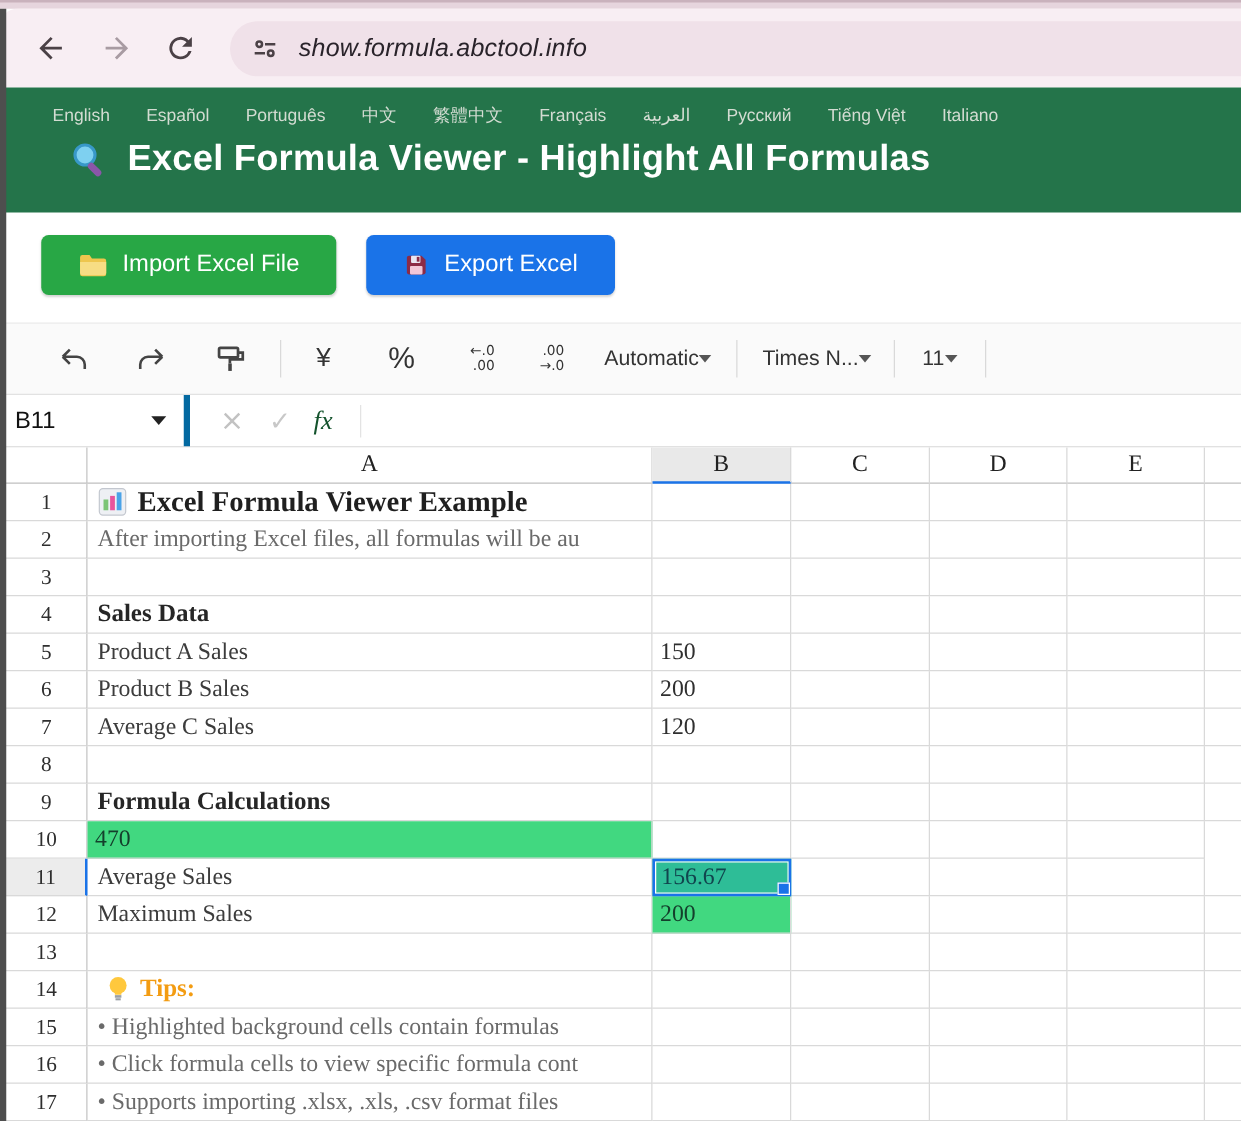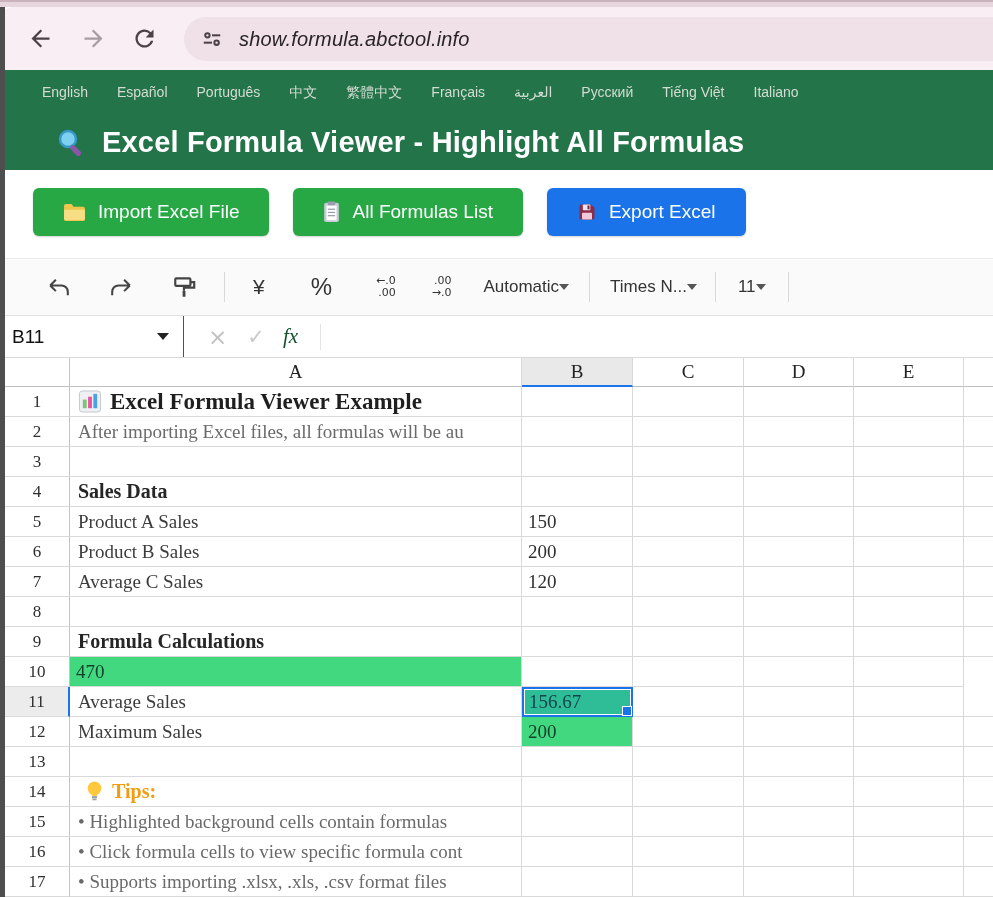--- a/index.html
+++ b/index.html
@@ -17,21 +17,21 @@
   .nav-back { left:27px; } .nav-fwd { left:80px; } .nav-reload { left:131px; }
   .url-pill { position:absolute; left:184px; right:-24px; top:10px; height:44px;
               background:#f0e1e9; border-radius:22px; display:flex; align-items:center; }
   .tune { margin-left:17px; }
   .url-text { margin-left:16px; font-size:20px; color:#29232a; letter-spacing:.2px;font-style:italic; }
 
   
   .app-header { height:100px; background:#24744a; position:relative; overflow:hidden; }
   .langs { padding:14px 0 0 42px; display:flex; gap:29px; white-space:nowrap; }
   .langs span { font-size:14px; color:#d3dcd2; cursor:pointer; }
-  .app-title-row { display:flex; align-items:center; padding-left:55px; margin-top:24px; }
+  .app-title-row { display:flex; align-items:center; padding-left:55px; margin-top:9px; }
   .app-title { color:#fff; font-size:29px; font-weight:bold; margin-left:15px; letter-spacing:.2px; }
 
   
   .actions { padding:18px 0 0 33px; display:flex; gap:24px; }
   .btn { height:48px; border:none; border-radius:6px; color:#fff; font-size:19px;
          font-family:"Liberation Sans",sans-serif; display:inline-flex; align-items:center;
          gap:12px; padding:16px 30px; cursor:pointer; box-shadow:0 1px 2px rgba(0,0,0,.18); }
   .btn-green { background:#28a745; }
   .btn-blue  { background:#1a73e8; }
 
@@ -45,22 +45,22 @@
   .dec-ico { font-family:"DejaVu Sans",sans-serif; font-size:11px; line-height:12px;
              color:#333; text-align:right; cursor:pointer; }
   .dd { display:flex; align-items:center; cursor:pointer; }
   .dd-label { font-size:17px; color:#333; }
   .tri { width:0; height:0; border-left:5px solid transparent; border-right:5px solid transparent;
          border-top:6px solid #555; }
 
   
   .formula-bar { height:42px; background:#fff; border-bottom:1px solid #d8d8d8;
                  display:flex; align-items:center; }
-  .name-box { width:184px; height:100%; display:flex; align-items:center;
-              border-right:1px solid #0369a1; padding:0 14px 0 12px; cursor:pointer; }
+  .name-box { width:152px; height:100%; display:flex; align-items:center;
+              border-right:5px solid #0369a1; padding:0 14px 0 12px; cursor:pointer; }
   .name-box .ref { font-size:19px; color:#111; }
   .name-box .tri { margin-left:auto; border-top-color:#222; border-top-width:7px;
                    border-left-width:6px; border-right-width:6px; }
   .fb-x { margin-left:24px; font-size:23px; color:#c2c2c2; cursor:pointer; font-family:"DejaVu Sans",sans-serif; }
   .fb-check { margin-left:20px; font-size:21px; color:#c8c8c8; cursor:pointer; font-family:"DejaVu Sans",sans-serif; }
   .fb-fx { margin-left:18px; font-size:21px; color:#14532d; font-style:italic;
            font-family:"Liberation Serif",serif; cursor:pointer; }
   .fb-sep { width:1px; height:26px; background:#e3e3e3; margin-left:22px; }
   .fb-input { flex:1; height:100%; cursor:text; }
 
@@ -142,33 +142,20 @@
 </div>
 
 <div class="actions">
   <button class="btn btn-green">
     <svg width="23" height="19" viewBox="0 0 24 20">
         <path d="M1 3a2 2 0 0 1 2-2h6l2 3h10a2 2 0 0 1 2 2v11a2 2 0 0 1-2 2H3a2 2 0 0 1-2-2z" fill="#eec64e"></path>
         <path d="M1 7h22v9a2 2 0 0 1-2 2H3a2 2 0 0 1-2-2z" fill="#f7dd84"></path>
       </svg>
     <span>Import Excel File</span>
   </button>
-  <button class="btn btn-green">
-    <svg width="17" height="22" viewBox="0 0 18 24">
-        <rect x="1" y="2" width="16" height="21" rx="2" fill="#c8cad6"></rect>
-        <rect x="3.5" y="5" width="11" height="16" fill="#ffffff"></rect>
-        <rect x="5" y="0.5" width="8" height="4" rx="1" fill="#9a9dad"></rect>
-        <g stroke="#9aa0ae" stroke-width="1.4">
-          <line x1="5" y1="9" x2="13" y2="9"></line>
-          <line x1="5" y1="12.5" x2="13" y2="12.5"></line>
-          <line x1="5" y1="16" x2="13" y2="16"></line>
-        </g>
-      </svg>
-    <span>All Formulas List</span>
-  </button>
   <button class="btn btn-blue">
     <svg width="20" height="20" viewBox="0 0 24 24">
         <path d="M3 5a2 2 0 0 1 2-2h12l4 4v12a2 2 0 0 1-2 2H5a2 2 0 0 1-2-2z" fill="#8c2b46"></path>
         <rect x="7" y="3" width="9" height="7" rx="1" fill="#e8e6f2"></rect>
         <rect x="12.5" y="4.2" width="2.6" height="4.6" fill="#8c2b46"></rect>
         <rect x="6" y="13" width="12" height="8" rx="1" fill="#f2c7d8"></rect>
       </svg>
     <span>Export Excel</span>
   </button>
 </div>

